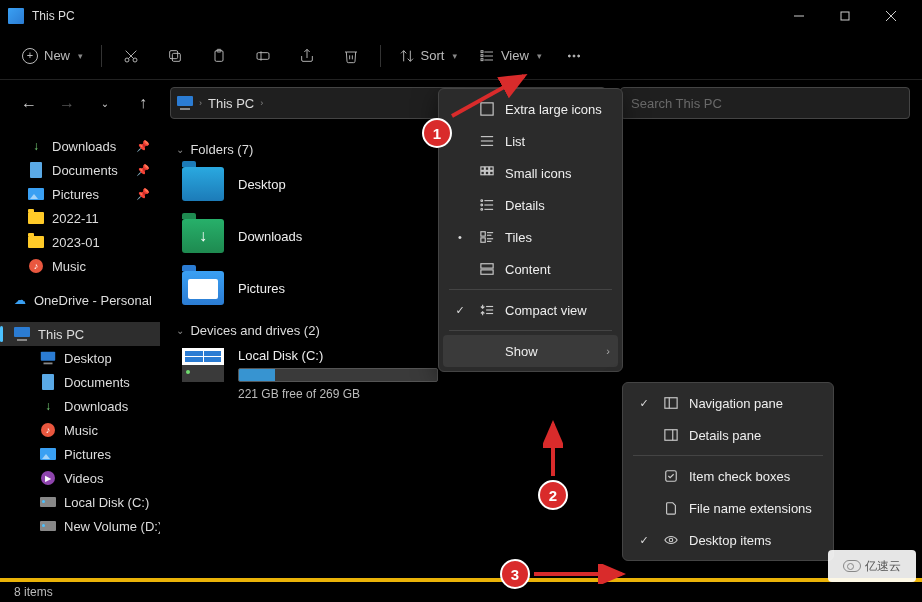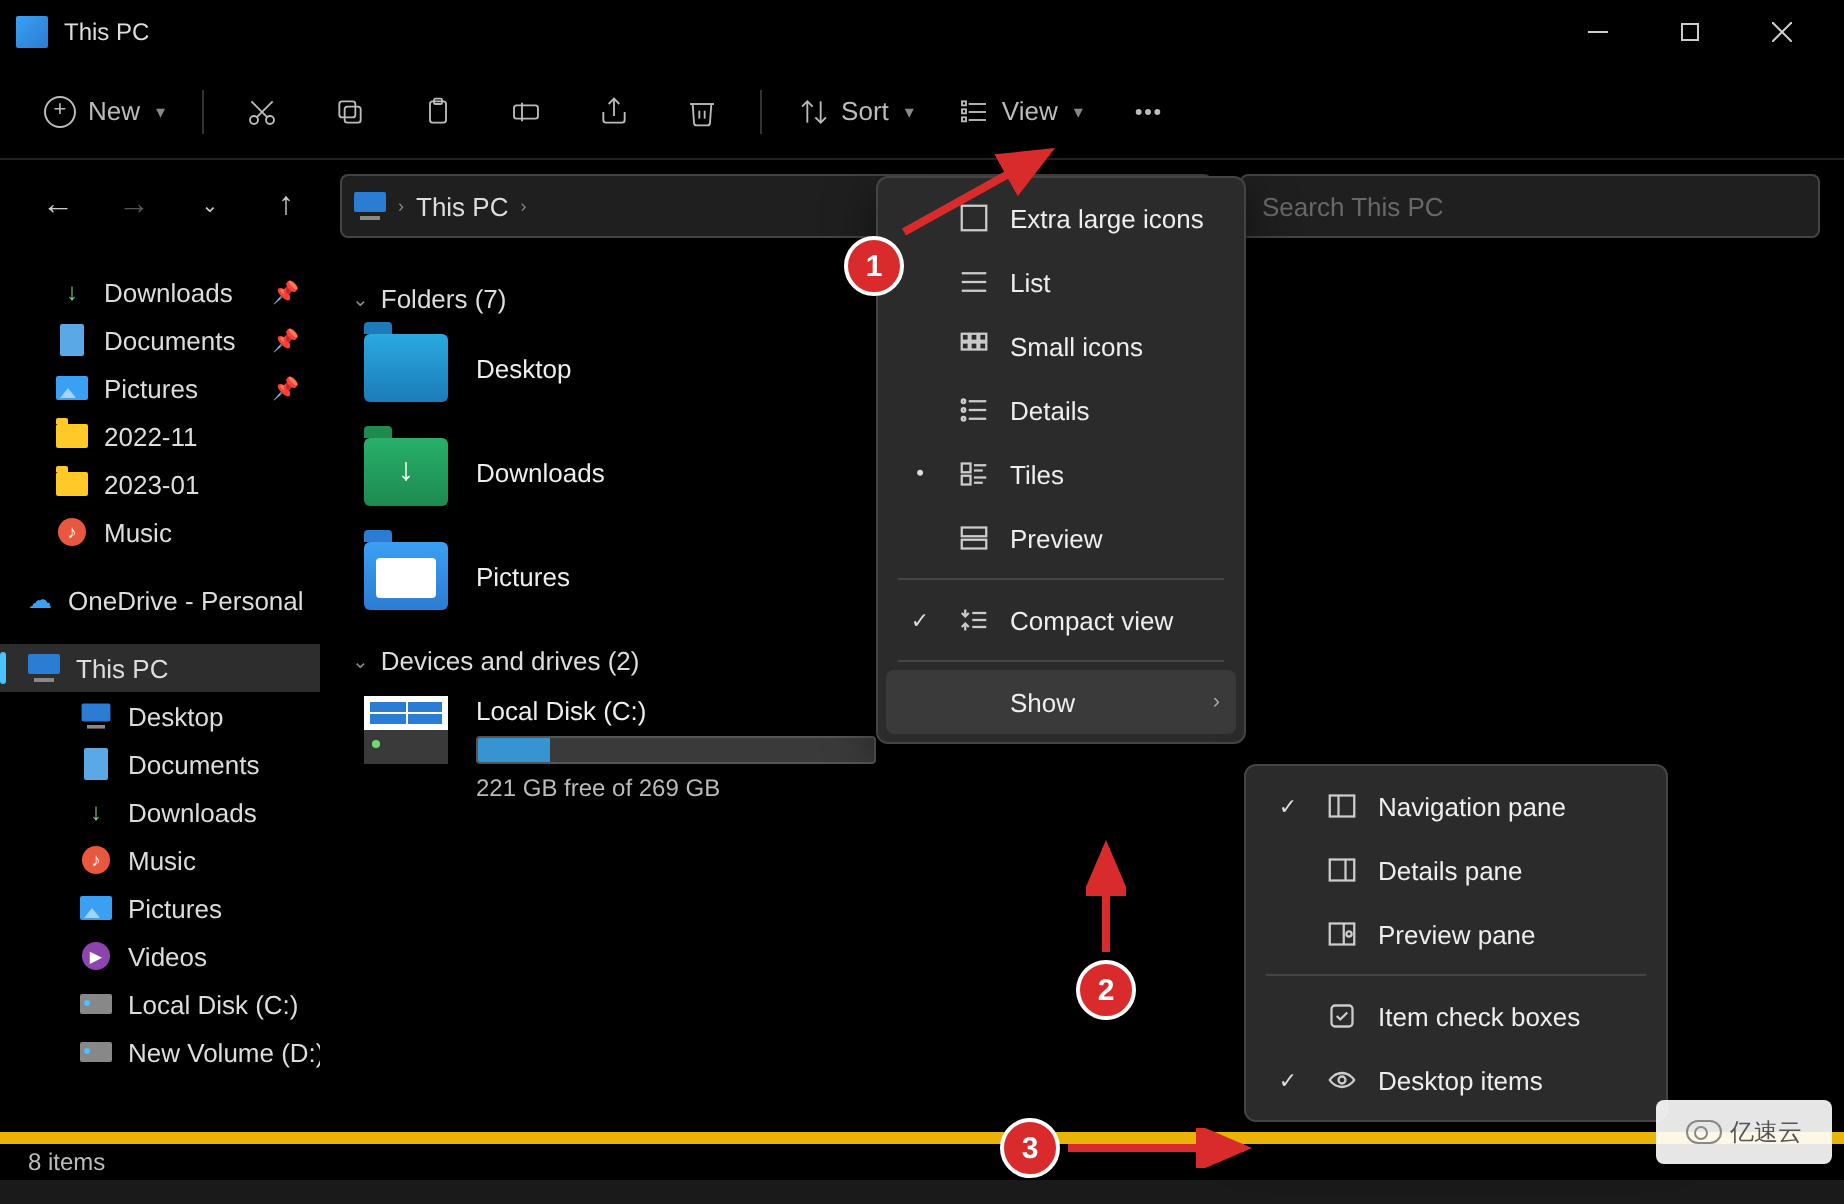--- a/index.html
+++ b/index.html
@@ -65,21 +65,21 @@
 .drive-big { width:42px; height:34px; background:#d0d0d0; border-radius:2px; position:relative; display:flex; flex-direction:column; }
 .drive-big .win { height:17px; background:#fff; display:grid; grid-template-columns:1fr 1fr; grid-template-rows:1fr 1fr; gap:1px; padding:3px; }
 .drive-big .win div { background:#2b7cd3; }
 .drive-big .slot { flex:1; background:#3a3a3a; position:relative; }
 .drive-big .slot::after { content:""; position:absolute; left:4px; top:5px; width:4px; height:4px; background:#6fdc6f; border-radius:50%; }
 .drive-info { display:flex; flex-direction:column; gap:5px; }
 .drive-info .name { font-size:13px; color:#eee; }
 .drive-info .bar { width:200px; height:14px; background:#3a3a3a; border:1px solid #555; border-radius:2px; overflow:hidden; }
 .drive-info .bar .fill { height:100%; width:18%; background:#3794d1; }
 .drive-info .free { font-size:12px; color:#bbb; }
-.statusbar { position:absolute; bottom:12px; left:0; right:0; height:24px; background:#000; border-top:6px solid #eab308; display:flex; align-items:center; padding:0 14px; font-size:12px; color:#bbb; }
+.statusbar { position:absolute; bottom:0; left:0; right:0; height:24px; background:#000; border-top:4px solid #eab308; display:flex; align-items:center; padding:0 14px; font-size:12px; color:#bbb; }
 .topbar-area { position:absolute; top:0; left:0; right:0; }
 
 .menu { position:absolute; background:#2b2b2b; border:1px solid #444; border-radius:6px; padding:4px; font-size:13px; color:#eee; box-shadow:0 8px 24px rgba(0,0,0,.5); }
 .menu-view { top:88px; left:438px; width:185px; }
 .menu-show { top:382px; left:622px; width:212px; }
 .m-item { height:32px; display:flex; align-items:center; padding:0 8px 0 8px; gap:10px; border-radius:4px; position:relative; }
 .m-item.hover { background:#3a3a3a; }
 .m-item .chk { width:18px; text-align:center; color:#ddd; font-size:11px; }
 .m-item .m-ico { width:16px; height:16px; display:flex; align-items:center; justify-content:center; }
 .m-item .m-ico svg { width:14px; height:14px; stroke:#ccc; fill:none; stroke-width:1.3; }
@@ -428,21 +428,21 @@
       <span>Tiles</span>
     </div>
   <div class="m-item">
       <span class="chk"></span>
       <span class="m-ico">
         <svg viewBox="0 0 16 16">
           <rect x="1" y="2" width="14" height="5"></rect>
           <rect x="1" y="9" width="14" height="5"></rect>
         </svg>
       </span>
-      <span>Preview</span>
+      <span>Content</span>
     </div>
   <div class="m-sep"></div>
   <div class="m-item">
       <span class="chk">✓</span>
       <span class="m-ico">
         <svg viewBox="0 0 16 16">
           <line x1="3" y1="2" x2="3" y2="6"></line>
           <polyline points="1 4 3 6 5 4"></polyline>
           <line x1="3" y1="14" x2="3" y2="10"></line>
           <polyline points="1 12 3 10 5 12"></polyline>
@@ -476,41 +476,39 @@
   <div class="m-item">
       <span class="chk"></span>
       <span class="m-ico">
         <svg viewBox="0 0 16 16">
           <rect x="1" y="2" width="14" height="12"></rect>
           <line x1="10" y1="2" x2="10" y2="14"></line>
         </svg>
       </span>
       <span>Details pane</span>
     </div>
-  <div class="m-item">
-      <span class="chk"></span>
-      <span class="m-ico">
-        <svg viewBox="0 0 16 16">
-          <rect x="1" y="2" width="14" height="12"></rect>
-          <line x1="9" y1="2" x2="9" y2="14"></line>
-          <circle cx="12" cy="8" r="1.5"></circle>
-        </svg>
-      </span>
-      <span>Preview pane</span>
-    </div>
   <div class="m-sep"></div>
   <div class="m-item">
       <span class="chk"></span>
       <span class="m-ico">
         <svg viewBox="0 0 16 16">
           <rect x="2" y="2" width="12" height="12" rx="2"></rect>
           <polyline points="5 8 7 10 11 6"></polyline>
         </svg>
       </span>
       <span>Item check boxes</span>
+    </div>
+  <div class="m-item">
+      <span class="chk"></span>
+      <span class="m-ico">
+        <svg viewBox="0 0 16 16">
+          <path d="M4 2h6l3 3v9a1 1 0 0 1-1 1H4a1 1 0 0 1-1-1V3a1 1 0 0 1 1-1z"></path>
+        </svg>
+      </span>
+      <span>File name extensions</span>
     </div>
   <div class="m-item">
       <span class="chk">✓</span>
       <span class="m-ico">
         <svg viewBox="0 0 16 16">
           <path d="M1 8s2.5-4 7-4 7 4 7 4-2.5 4-7 4-7-4-7-4z"></path>
           <circle cx="8" cy="8" r="2"></circle>
         </svg>
       </span>
       <span>Desktop items</span>

